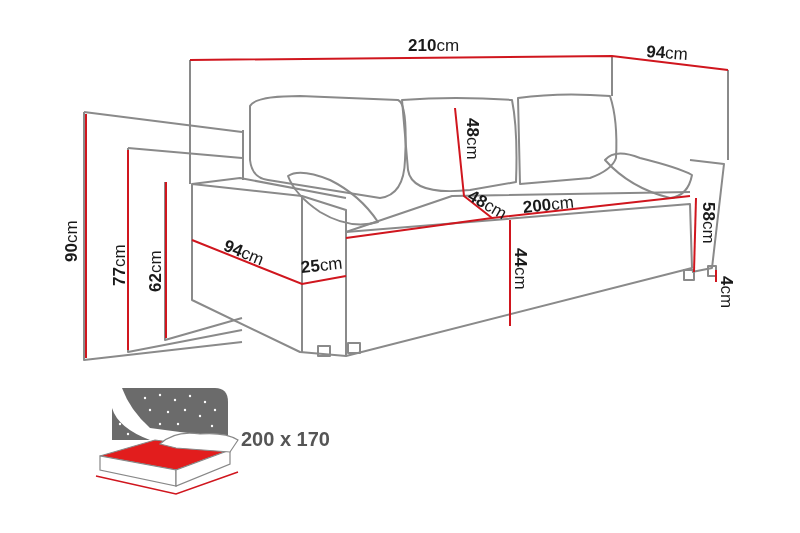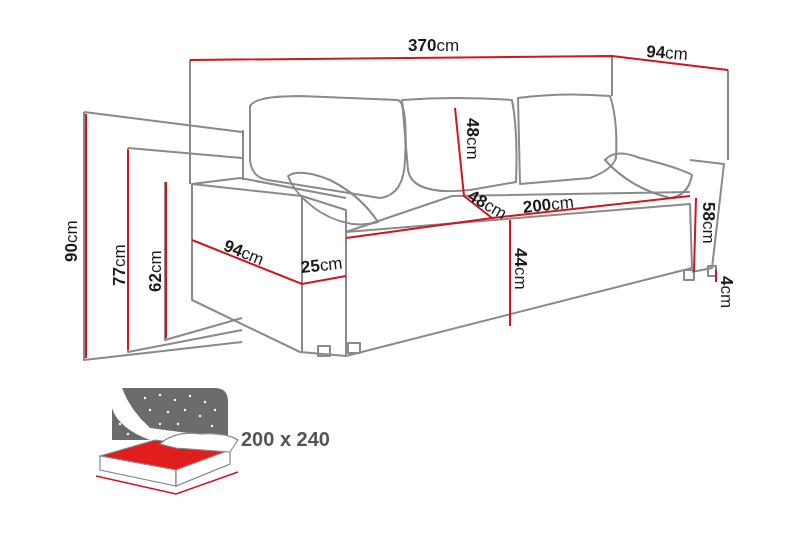--- a/index.html
+++ b/index.html
@@ -84,27 +84,27 @@
         <circle cx="128" cy="434" r="1.2"></circle>
     </g>
     <path d="M100,456 L155,440 L230,450 L176,470 Z" fill="#e21d1d" stroke="#888" stroke-width="1.2"></path>
     <path d="M100,456 L100,470 L176,486 L176,470 Z" fill="#ffffff" stroke="#888" stroke-width="1.2"></path>
     <path d="M176,470 L230,450 L230,464 L176,486 Z" fill="#ffffff" stroke="#888" stroke-width="1.2"></path>
     <path d="M160,444 Q175,430 200,434 Q225,432 238,440 L230,452 L176,448 Z" fill="#ffffff" stroke="#888" stroke-width="1.2"></path>
     <path d="M96,476 L176,494 L238,472" fill="none" stroke="#d0161e" stroke-width="1.5"></path>
   </g>
 </svg>
 
-<div class="lbl" style="left:408px;top:36px;"><b>370</b><span class="u">cm</span></div>
+<div class="lbl" style="left:408px;top:36px;"><b>210</b><span class="u">cm</span></div>
 <div class="lbl" style="left:647px;top:42px;transform:rotate(4deg);"><b>94</b><span class="u">cm</span></div>
 <div class="lbl" style="left:62px;top:262px;transform:rotate(-90deg);"><b>90</b><span class="u">cm</span></div>
 <div class="lbl" style="left:110px;top:286px;transform:rotate(-90deg);"><b>77</b><span class="u">cm</span></div>
 <div class="lbl" style="left:146px;top:292px;transform:rotate(-90deg);"><b>62</b><span class="u">cm</span></div>
 <div class="lbl" style="left:228px;top:236px;transform:rotate(22deg);"><b>94</b><span class="u">cm</span></div>
 <div class="lbl" style="left:300px;top:258px;transform:rotate(-6deg);"><b>25</b><span class="u">cm</span></div>
 <div class="lbl" style="left:482px;top:118px;transform:rotate(90deg);"><b>48</b><span class="u">cm</span></div>
 <div class="lbl" style="left:474px;top:186px;transform:rotate(30deg);"><b>48</b><span class="u">cm</span></div>
 <div class="lbl" style="left:522px;top:198px;transform:rotate(-6deg);"><b>200</b><span class="u">cm</span></div>
 <div class="lbl" style="left:530px;top:248px;transform:rotate(90deg);"><b>44</b><span class="u">cm</span></div>
 <div class="lbl" style="left:718px;top:202px;transform:rotate(90deg);"><b>58</b><span class="u">cm</span></div>
 <div class="lbl" style="left:736px;top:276px;transform:rotate(90deg);"><b>4</b><span class="u">cm</span></div>
 
-<div class="bedtxt">200 x 240</div>
+<div class="bedtxt">200 x 170</div>
 
 </body></html>

